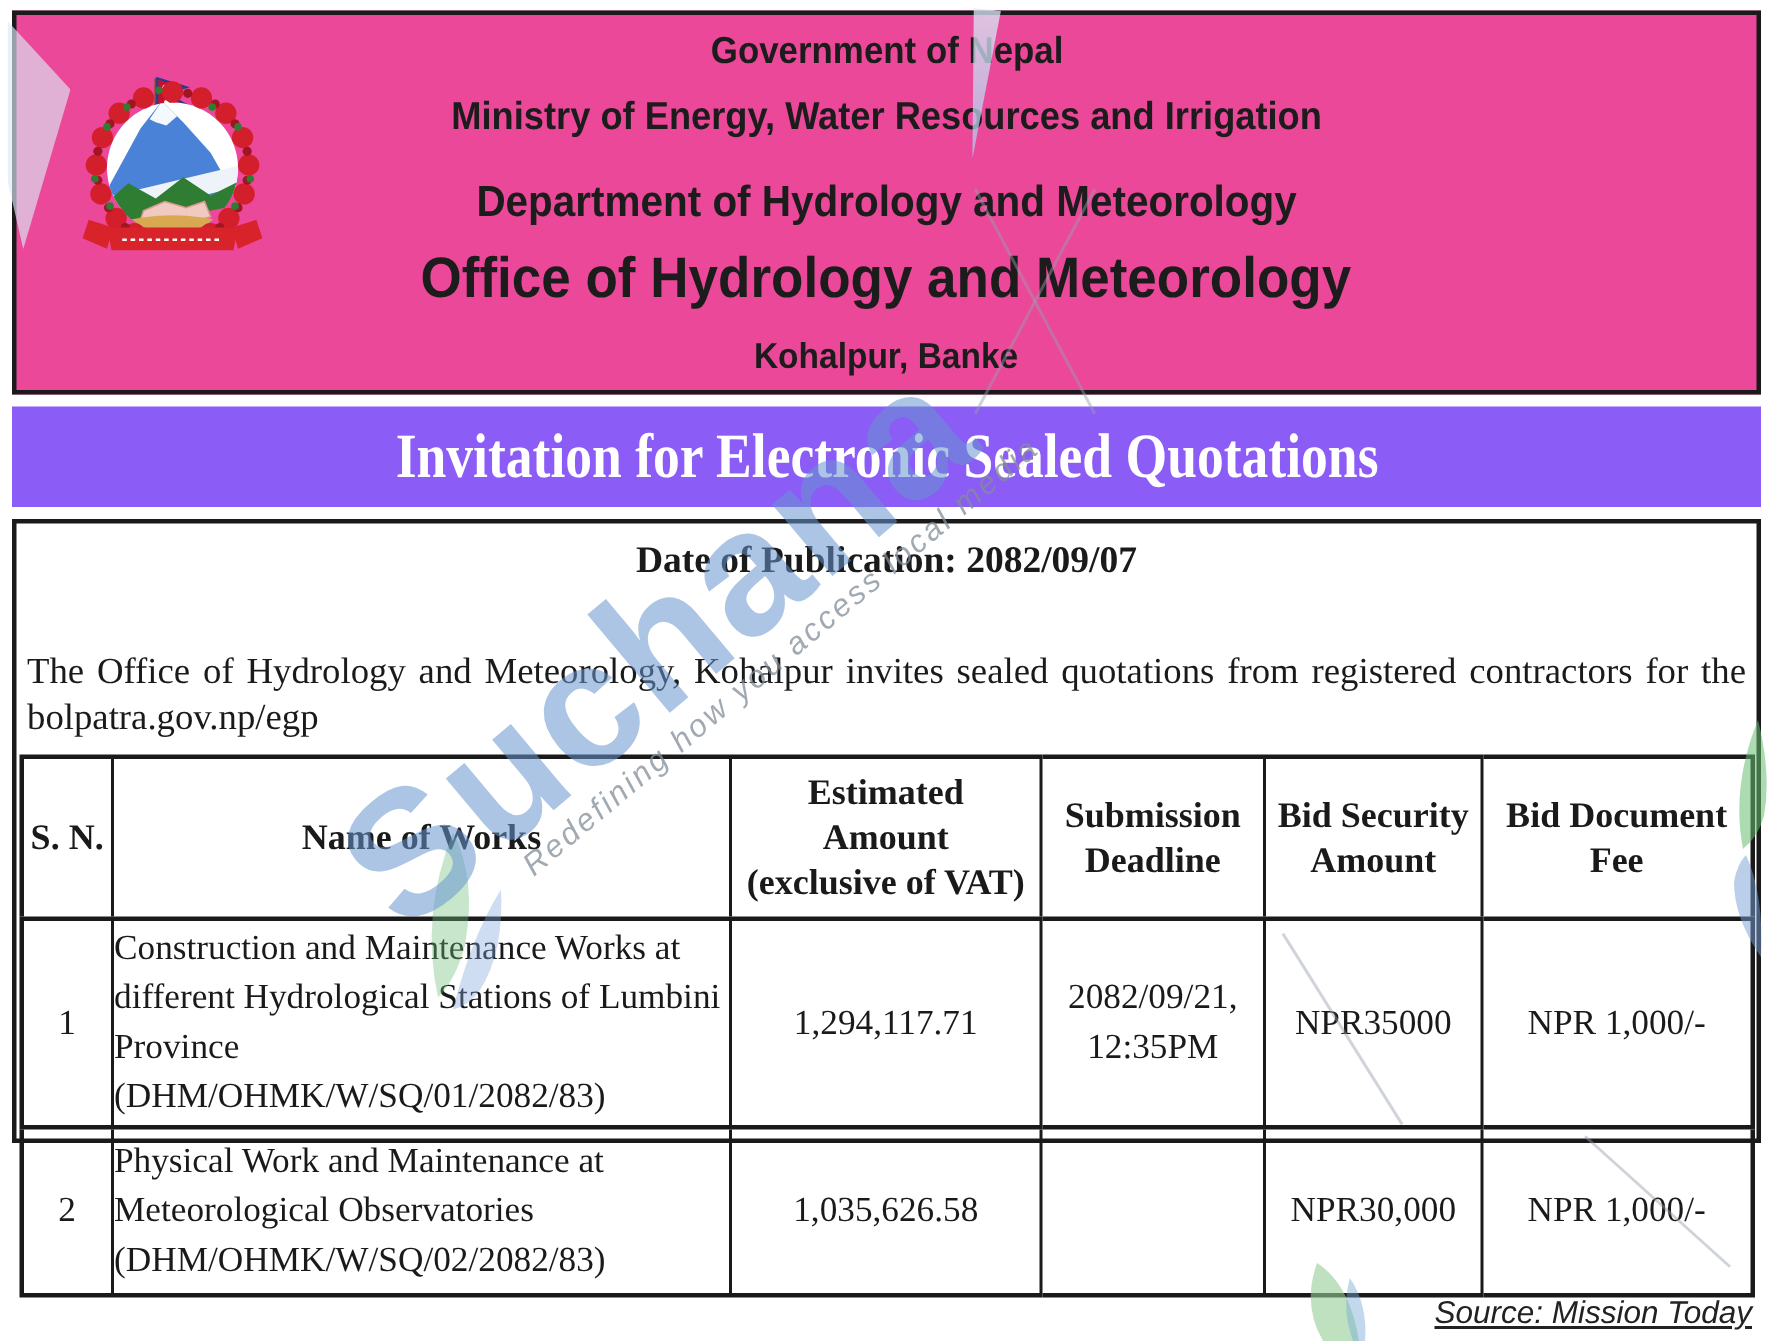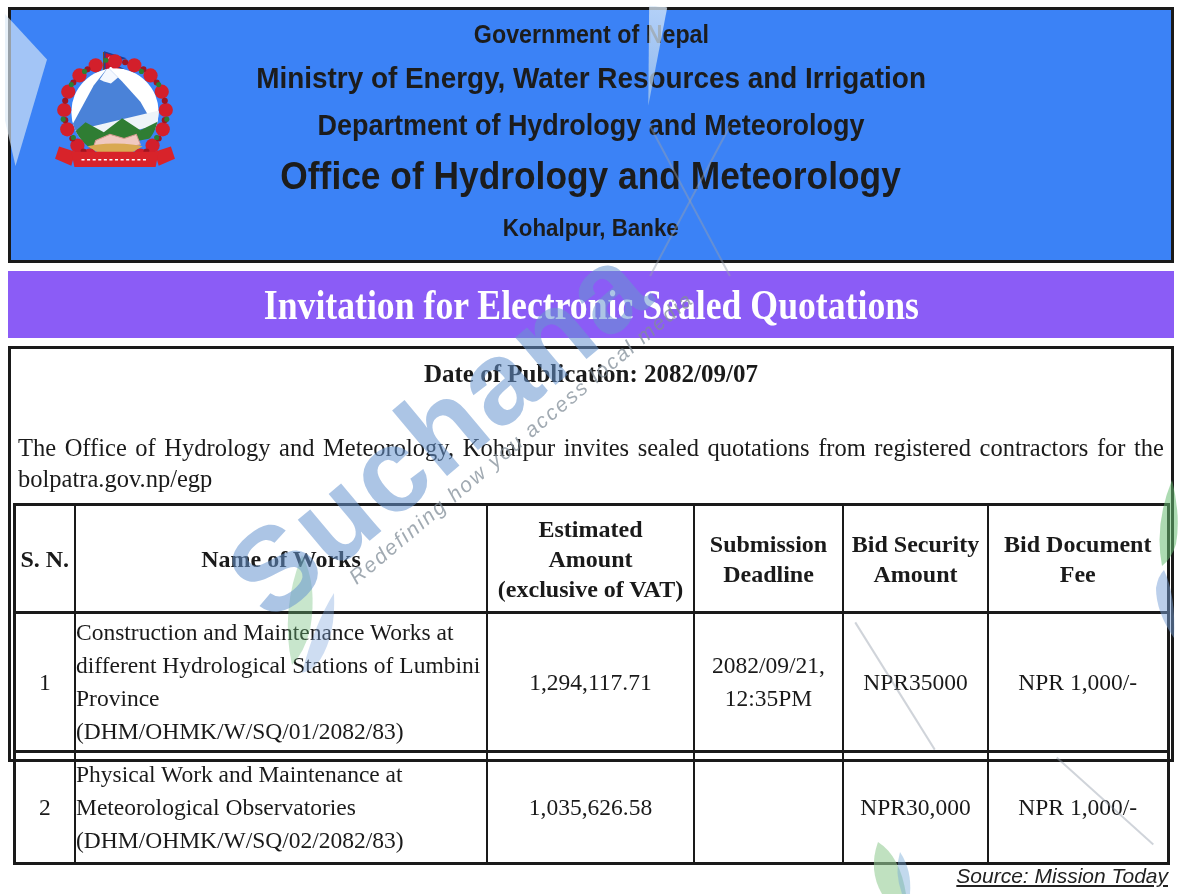--- a/index.html
+++ b/index.html
@@ -4,30 +4,30 @@
 <style>
   * { margin:0; padding:0; box-sizing:border-box; }
   html,body { width:1181px; height:894px; }
   body {
     position:relative; width:1181px; height:894px; background:#ffffff;
     font-family:"Liberation Serif", serif; color:#1a1a1a; overflow:hidden;
   }
   
   .header-box {
     position:absolute; left:8px; top:7px; width:1166px; height:256px;
-    border:3px solid #1a1a1a; background:#3b82f6;
+    border:3px solid #1a1a1a; background:#ec4899;
   }
   .letterhead {
     position:absolute; left:0; top:10px; width:100%; text-align:center;
     font-family:"Liberation Sans", sans-serif; font-weight:bold; color:#1c1c1c;
   }
   .lh-line { display:block; }
   .lh-line > span { display:inline-block; transform:scaleX(.93); transform-origin:center; white-space:nowrap; }
   .lh-1 { font-size:25px; line-height:29px; margin-bottom:13px; }
-  .lh-2 { font-size:30px; line-height:31px; margin-bottom:16px;text-decoration:underline; }
+  .lh-2 { font-size:26px; line-height:31px; margin-bottom:26px;text-decoration:underline; }
   .lh-3 { font-size:29px; line-height:33px; margin-bottom:13px; }
   .lh-4 { font-size:38px; line-height:43px; margin-bottom:16px; }
   .lh-5 { font-size:24px; line-height:28px; }
   .emblem { position:absolute; left:40px; top:40px; width:128px; height:120px; }
   
   .banner {
     position:absolute; left:8px; top:271px; width:1166px; height:67px;
     background:#8b5cf6; display:flex; align-items:center; justify-content:center;
   }
   .banner span {

